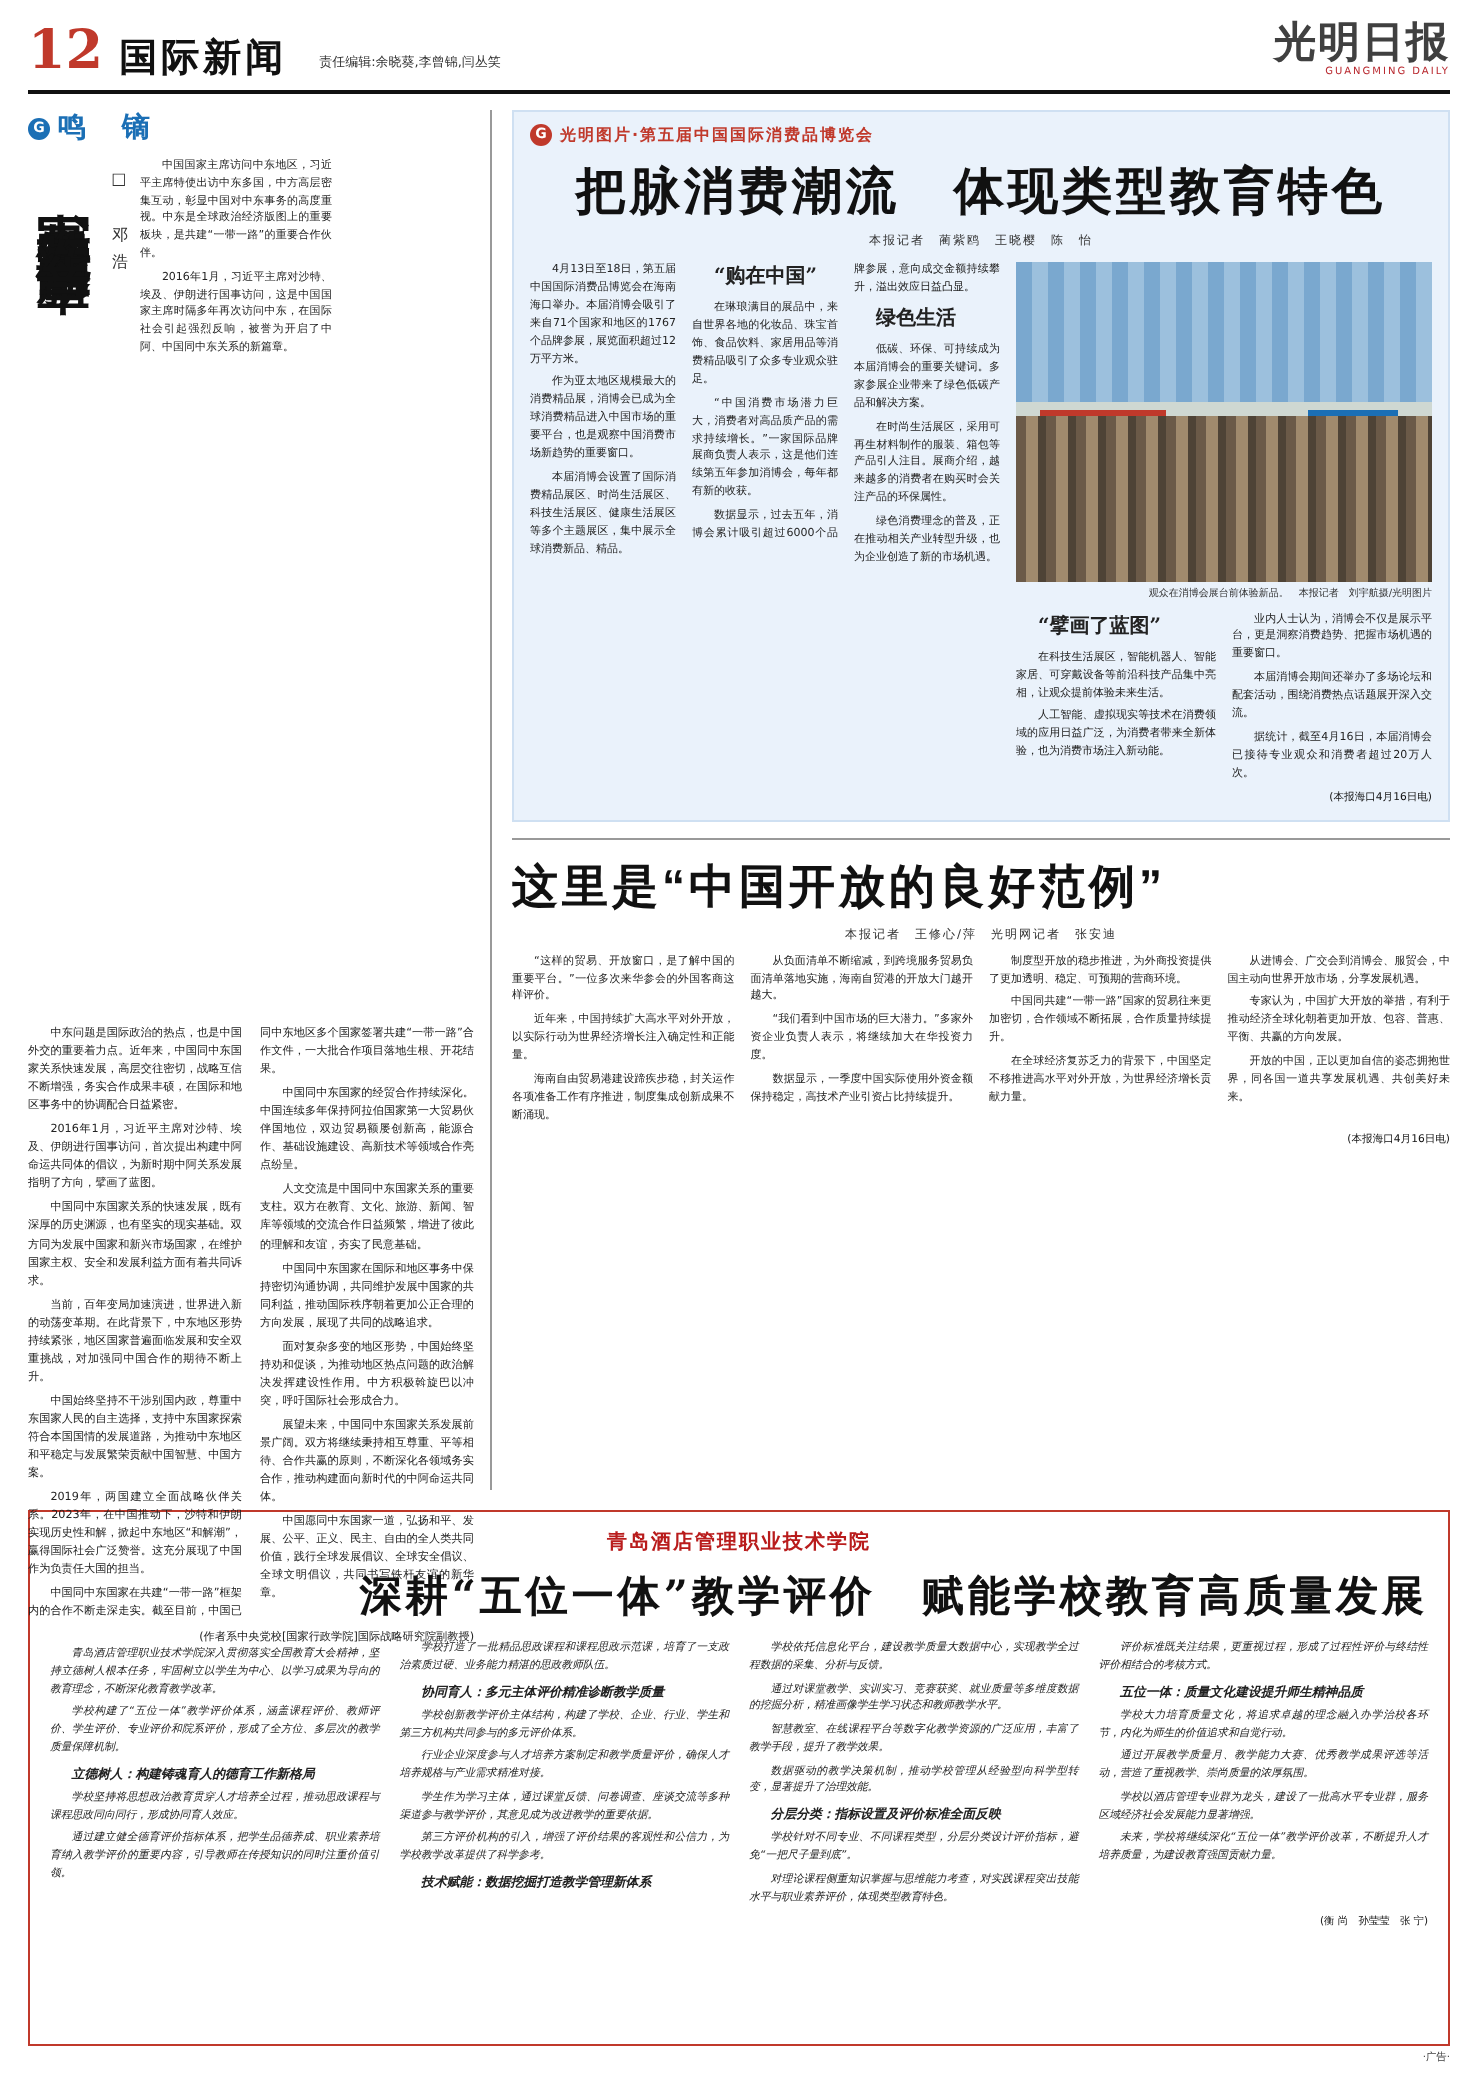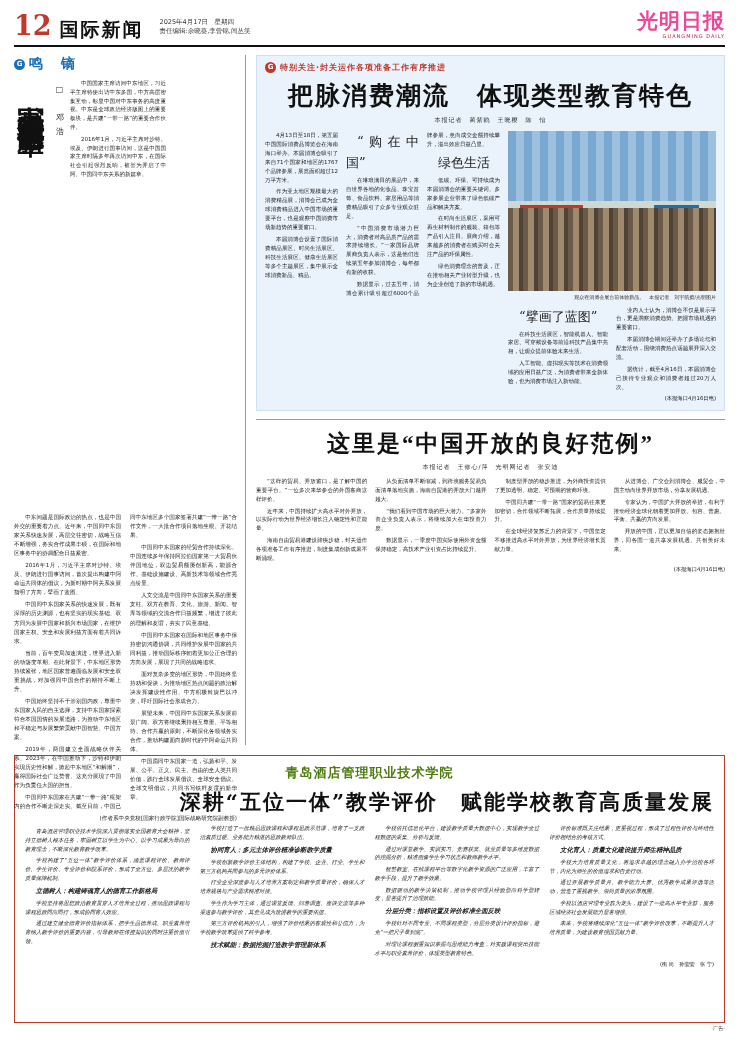--- a/index.html
+++ b/index.html
@@ -11,21 +11,21 @@
     overflow:hidden;
   }
   .page{position:relative;width:739px;height:1050px;box-sizing:border-box;padding:10px 14px;}
 
   
   .masthead{display:flex;align-items:flex-end;border-bottom:2px solid #111;padding-bottom:6px;}
   .pg-num{font-size:27px;font-weight:bold;color:#c0392b;line-height:1;margin-right:8px;font-family:"DejaVu Serif","Liberation Serif",serif;}
   .sec-title{font-size:19px;font-weight:bold;letter-spacing:2px;line-height:1;margin-right:16px;}
   .mast-meta{font-size:6.5px;color:#333;line-height:1.5;flex:1;padding-bottom:2px;}
   .logo{margin-left:auto;text-align:right;}
-  .logo-cn{font-size:21px;font-weight:bold;color:#ec4899;font-family:"DejaVu Serif","Liberation Serif",serif;letter-spacing:1px;line-height:1;}
+  .logo-cn{font-size:21px;font-weight:bold;color:#404040;font-family:"DejaVu Serif","Liberation Serif",serif;letter-spacing:1px;line-height:1;}
   .logo-sub{font-size:5px;color:#b8272d;letter-spacing:1px;margin-top:2px;}
 
   
   .body-grid{display:flex;margin-top:8px;height:690px;}
   .left-col{width:232px;border-right:1px solid #999;padding-right:8px;box-sizing:border-box;display:flex;flex-direction:column;}
   .right-col{flex:1;padding-left:10px;box-sizing:border-box;display:flex;flex-direction:column;}
 
   
   .badge-row{display:flex;align-items:center;gap:4px;margin-bottom:6px;}
   .badge-g{width:11px;height:11px;border-radius:50%;background:#1b6fb5;color:#fff;font-size:7px;line-height:11px;text-align:center;font-weight:bold;}
@@ -55,62 +55,61 @@
   
   .feature{background:#eaf2fb;border:1px solid #cfe0f2;padding:6px 8px 8px 8px;}
   .feat-badge{display:flex;align-items:center;gap:4px;}
   .feat-badge .badge-g{background:#c0392b;}
   .feat-badge-txt{font-size:8px;font-weight:bold;color:#c0392b;letter-spacing:1px;}
   .feat-title{font-family:"DejaVu Serif","Liberation Serif",serif;font-size:25px;font-weight:bold;text-align:center;letter-spacing:2px;margin:6px 0 4px 0;}
   .feat-byline{font-size:6px;text-align:center;color:#333;margin-bottom:6px;letter-spacing:1px;}
   .feat-body{display:flex;gap:8px;}
   .feat-cols{flex:1;column-count:3;column-gap:8px;font-size:5.5px;line-height:1.62;text-align:justify;color:#222;}
   .feat-cols p{margin:0 0 3px 0;text-indent:11px;}
-  .sub-h{font-weight:normal;font-size:13px;text-indent:0;margin:4px 0 3px 0;font-family:"DejaVu Serif","Liberation Serif",serif;}
+  .sub-h{font-weight:bold;font-size:10px;text-indent:0;margin:4px 0 3px 0;font-family:"DejaVu Serif","Liberation Serif",serif;}
   .photo-col{width:208px;}
   .photo{width:100%;height:160px;background:
      linear-gradient(#8ab4d8 0 42%, #cfd8d2 42% 60%, #b9a98c 60% 100%);
      position:relative;overflow:hidden;}
   .photo .ceiling{position:absolute;top:0;left:0;right:0;height:44%;
      background:repeating-linear-gradient(90deg,#7aa8cf 0 8px,#9cc0dd 8px 16px);}
   .photo .crowd{position:absolute;bottom:0;left:0;right:0;height:52%;
      background:repeating-linear-gradient(90deg,#6b5a48 0 5px,#a08a6d 5px 11px,#4e4336 11px 15px);}
   .photo .banner{position:absolute;top:46%;left:6%;width:30%;height:9%;background:#c0392b;}
   .photo .banner2{position:absolute;top:46%;right:8%;width:22%;height:8%;background:#1b6fb5;}
   .cap{font-size:5px;color:#333;margin-top:3px;line-height:1.5;}
   .cap-r{text-align:right;}
 
   
   .art2{margin-top:8px;border-top:1px solid #999;padding-top:6px;}
-  .art2-title{font-family:Liberation Serif, serif;font-size:23px;font-weight:bold;text-align:center;letter-spacing:2px;margin:2px 0 4px 0;}
+  .art2-title{font-family:Liberation Sans, sans-serif;font-size:23px;font-weight:bold;letter-spacing:2px;margin:2px 0 4px 0;}
   .art2-byline{font-size:6px;text-align:center;color:#333;margin-bottom:5px;letter-spacing:1px;}
   .art2-cols{column-count:4;column-gap:8px;font-size:5.5px;line-height:1.62;text-align:justify;color:#222;}
   .art2-cols p{margin:0 0 3px 0;text-indent:11px;}
   .end-note{font-size:5.3px;text-align:right;margin-top:3px;}
 
   
   .adbox{margin-top:10px;border:1.6px solid #c0392b;padding:8px 10px 10px 10px;height:268px;box-sizing:border-box;}
-  .ad-org{font-size:13px;font-weight:bold;color:#4d7c0f;text-align:center;letter-spacing:1px;font-family:"DejaVu Serif","Liberation Serif",serif;}
+  .ad-org{font-size:10px;font-weight:bold;color:#b91c1c;text-align:center;letter-spacing:1px;font-family:"DejaVu Serif","Liberation Serif",serif;}
   .ad-title{font-family:"DejaVu Serif","Liberation Serif",serif;font-size:21px;font-weight:bold;text-align:right;letter-spacing:2px;margin:6px 0 8px 0;}
   .ad-cols{column-count:4;column-gap:10px;font-size:5.4px;line-height:1.62;text-align:justify;color:#222;}
   .ad-cols p{margin:3px 0 3px 0;text-indent:10.8px;font-style:italic;}
   .ad-sub{font-weight:bold;font-size:6.4px;text-indent:0;margin:4px 0 3px 0;}
   .ad-foot{font-size:5.2px;text-align:right;margin-top:4px;}
   .page-foot{font-size:5.2px;text-align:right;color:#444;margin-top:2px;}
 </style>
 </head>
 <body>
 
 <div class="page">
 
   <div class="masthead">
     <div class="pg-num">12</div>
     <div class="sec-title">国际新闻</div>
     <div class="mast-meta">
-      <div>2025年4月17日　星期四</div>
       <div>责任编辑:余晓葵,李曾锦,闫丛笑</div>
     </div>
     <div class="logo">
       <div class="logo-cn">光明日报</div>
       <div class="logo-sub">GUANGMING DAILY</div>
     </div>
   </div>
 
   <div class="body-grid">
 
@@ -147,21 +146,21 @@
         <p>中国愿同中东国家一道，弘扬和平、发展、公平、正义、民主、自由的全人类共同价值，践行全球发展倡议、全球安全倡议、全球文明倡议，共同书写铁杆友谊的新华章。</p>
       </div>
       <div class="left-credit">(作者系中央党校[国家行政学院]国际战略研究院副教授)</div>
     </div>
 
     <div class="right-col">
 
       <div class="feature">
         <div class="feat-badge">
           <span class="badge-g">G</span>
-          <span class="feat-badge-txt">特别关注·封关运作各项准备工作有序推进</span>
+          <span class="feat-badge-txt">光明图片·第五届中国国际消费品博览会</span>
         </div>
         <div class="feat-title">把脉消费潮流　体现类型教育特色</div>
         <div class="feat-byline">本报记者　蔺紫鸥　王晓樱　陈　怡</div>
 
         <div class="feat-body">
           <div class="feat-cols">
             <p>4月13日至18日，第五届中国国际消费品博览会在海南海口举办。本届消博会吸引了来自71个国家和地区的1767个品牌参展，展览面积超过12万平方米。</p>
             <p>作为亚太地区规模最大的消费精品展，消博会已成为全球消费精品进入中国市场的重要平台，也是观察中国消费市场新趋势的重要窗口。</p>
             <p>本届消博会设置了国际消费精品展区、时尚生活展区、科技生活展区、健康生活展区等多个主题展区，集中展示全球消费新品、精品。</p>
             <p class="sub-h">“购在中国”</p>
@@ -235,21 +234,21 @@
       <p>第三方评价机构的引入，增强了评价结果的客观性和公信力，为学校教学改革提供了科学参考。</p>
       <p class="ad-sub">技术赋能：数据挖掘打造教学管理新体系</p>
       <p>学校依托信息化平台，建设教学质量大数据中心，实现教学全过程数据的采集、分析与反馈。</p>
       <p>通过对课堂教学、实训实习、竞赛获奖、就业质量等多维度数据的挖掘分析，精准画像学生学习状态和教师教学水平。</p>
       <p>智慧教室、在线课程平台等数字化教学资源的广泛应用，丰富了教学手段，提升了教学效果。</p>
       <p>数据驱动的教学决策机制，推动学校管理从经验型向科学型转变，显著提升了治理效能。</p>
       <p class="ad-sub">分层分类：指标设置及评价标准全面反映</p>
       <p>学校针对不同专业、不同课程类型，分层分类设计评价指标，避免“一把尺子量到底”。</p>
       <p>对理论课程侧重知识掌握与思维能力考查，对实践课程突出技能水平与职业素养评价，体现类型教育特色。</p>
       <p>评价标准既关注结果，更重视过程，形成了过程性评价与终结性评价相结合的考核方式。</p>
-      <p class="ad-sub">文化育人：质量文化建设提升师生精神品质</p>
+      <p class="ad-sub">五位一体：质量文化建设提升师生精神品质</p>
       <p>学校大力培育质量文化，将追求卓越的理念融入办学治校各环节，内化为师生的价值追求和自觉行动。</p>
       <p>通过开展教学质量月、教学能力大赛、优秀教学成果评选等活动，营造了重视教学、崇尚质量的浓厚氛围。</p>
       <p>学校以酒店管理专业群为龙头，建设了一批高水平专业群，服务区域经济社会发展能力显著增强。</p>
       <p>未来，学校将继续深化“五位一体”教学评价改革，不断提升人才培养质量，为建设教育强国贡献力量。</p>
     </div>
     <div class="ad-foot">(衡 尚　孙莹莹　张 宁)</div>
   </div>
   <div class="page-foot">·广告·</div>
 
 </div>

